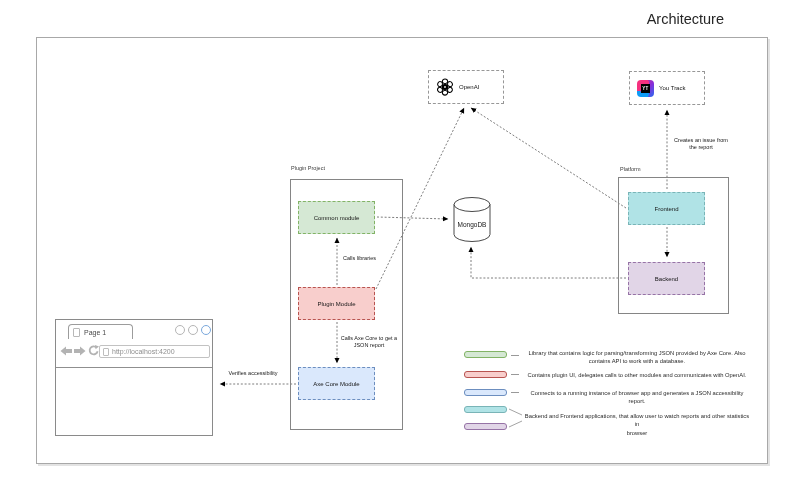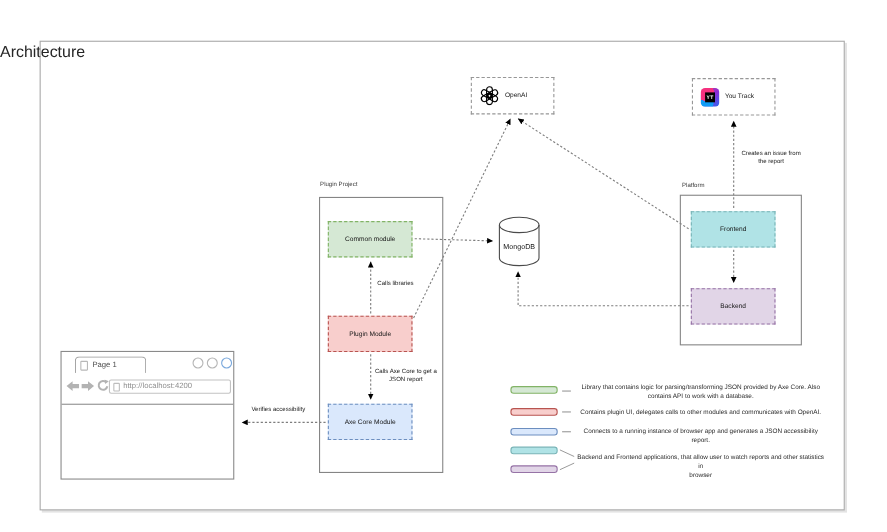--- a/index.html
+++ b/index.html
@@ -1,21 +1,21 @@
 <!DOCTYPE html>
 <html><head>
 <meta charset="utf-8">
 <style>
   html,body{margin:0;padding:0;}
   body{
     width:806px;height:484px;position:relative;overflow:hidden;background:#ffffff;
     font-family:"Liberation Sans","DejaVu Sans",sans-serif;color:#1a1a1a;
   }
   .abs{position:absolute;}
-  .page-title{left:0;top:11px;width:724px;text-align:left;font-size:14.5px;color:#262626;margin-top:29px;}
+  .page-title{left:0;top:11px;width:724px;text-align:right;font-size:14.5px;color:#262626;}
   .outer-frame{left:36px;top:37px;width:730px;height:425px;border:1px solid #a8a8a8;box-shadow:2px 2px 0 #e3e3e3;}
 
   
   .edges{left:0;top:0;pointer-events:none;}
 
   
   .group-label{font-size:5.5px;color:#3c3c3c;}
   .pp-label{left:291px;top:165px;}
   .pp-frame{left:290px;top:179px;width:111px;height:249px;border:1px solid #858585;}
   .pf-label{left:620px;top:166px;}

